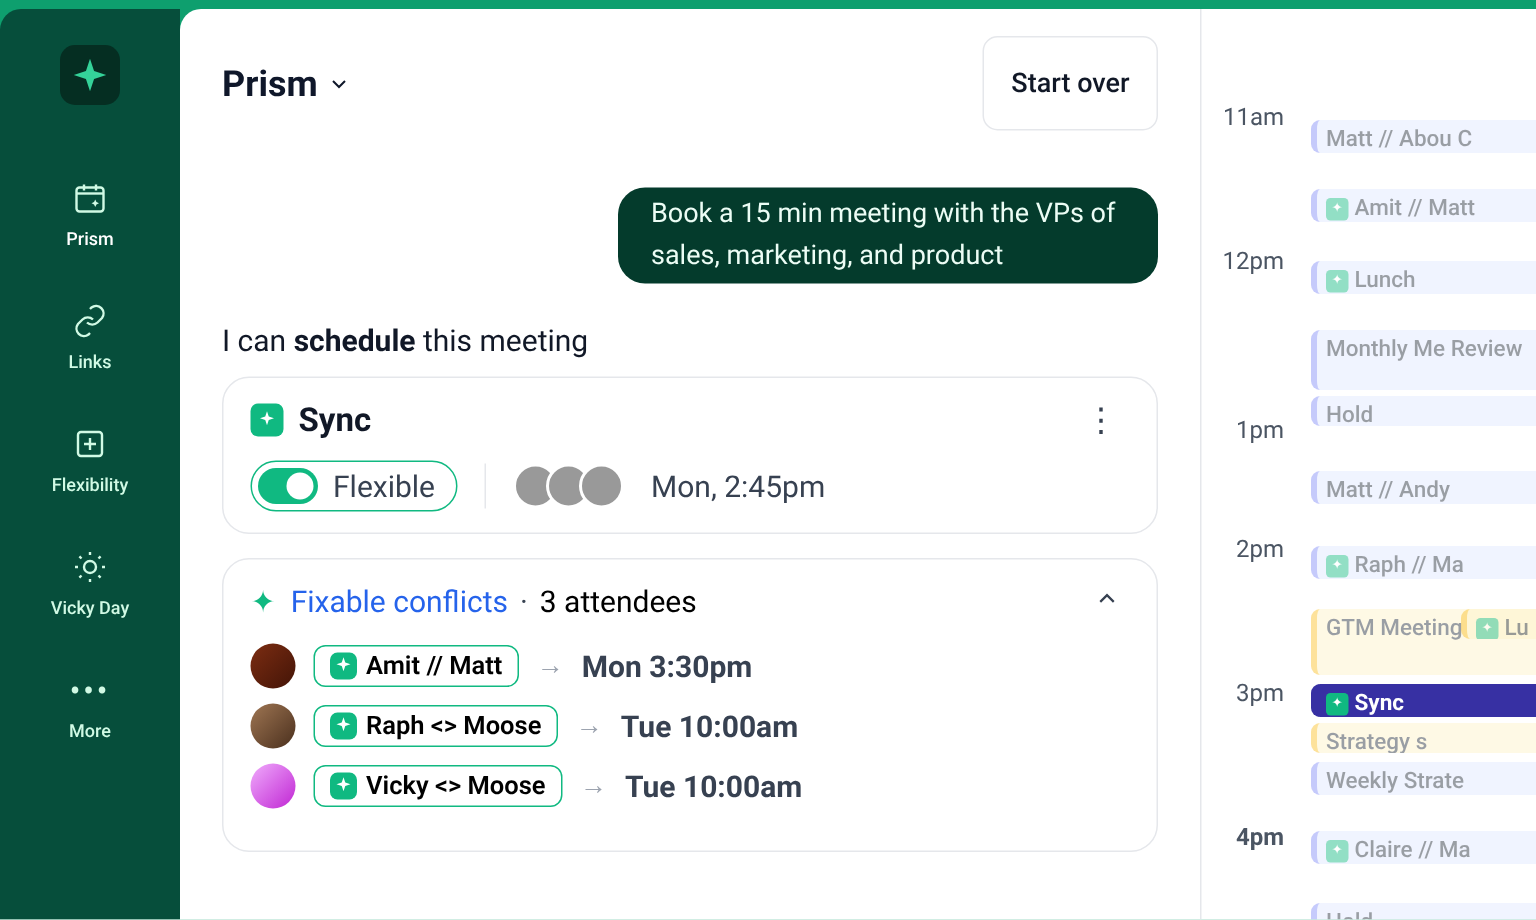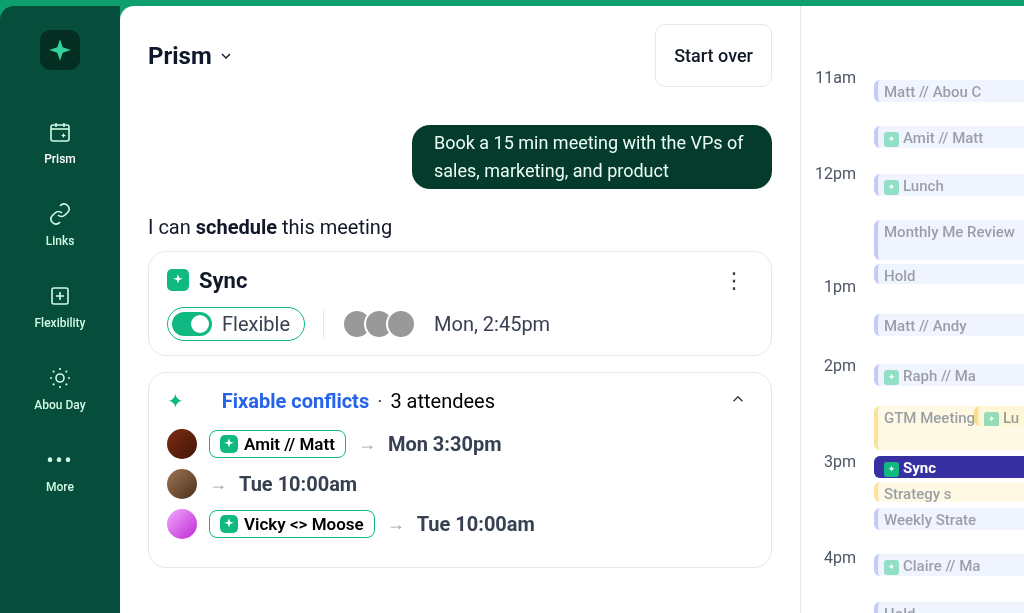--- a/index.html
+++ b/index.html
@@ -51,21 +51,21 @@
   .switch{width:40px;height:24px;background:#10b981;border-radius:999px;position:relative;}
   .switch::after{content:"";position:absolute;width:18px;height:18px;background:#fff;border-radius:50%;top:3px;right:3px;}
   .divider{width:1px;height:30px;background:var(--border);}
   .avatars{display:flex;}
   .avatars .av{width:30px;height:30px;border-radius:50%;border:2px solid #fff;margin-left:-8px;background:#999;}
   .avatars .av:first-child{margin-left:0;}
 
   
   .conf-head{display:flex;align-items:center;gap:8px;font-size:20px;margin-bottom:14px;}
   .conf-head .spark{color:#10b981;margin-right:2px;}
-  .link{color:#2563eb;font-weight:700;margin-left:28px;}
+  .link{color:#2563eb;font-weight:400;}
   .dot{color:#374151;}
   .chevron{margin-left:auto;cursor:pointer;padding:2px 6px;}
   .chevron svg{width:18px;height:18px;stroke:#374151;stroke-width:2;fill:none;}
   .conf-row{display:flex;align-items:center;gap:12px;margin-bottom:10px;}
   .conf-row:last-child{margin-bottom:14px;}
   .conf-av{width:30px;height:30px;border-radius:50%;background:#999;}
   .tag{display:inline-flex;align-items:center;gap:6px;border:1.5px solid #10b981;border-radius:8px;padding:3px 10px;font-weight:600;font-size:17px;}
   .arrow{color:#9ca3af;font-size:18px;}
   .time{font-size:20px;color:#374151;font-weight:bold;}
 
@@ -136,21 +136,21 @@
       <span class="label">Flexibility</span>
     </div>
 
     <div class="nav-item">
       <span class="icon">
         <svg viewBox="0 0 24 24">
             <circle cx="12" cy="12" r="4"></circle>
             <path d="M12 2v2M12 20v2M4.93 4.93l1.41 1.41M17.66 17.66l1.41 1.41M2 12h2M20 12h2M4.93 19.07l1.41-1.41M17.66 6.34l1.41-1.41"></path>
           </svg>
       </span>
-      <span class="label">Abou Day</span>
+      <span class="label">Vicky Day</span>
     </div>
 
     <div class="nav-item">
       <span class="icon dots">•••</span>
       <span class="label">More</span>
     </div>
   </div>
 
   <div class="main">
     <div class="main-header">
@@ -217,20 +217,28 @@
                   <path d="M12 2l2 6 6 2-6 2-2 6-2-6-6-2 6-2z"></path>
                 </svg>
               </span>
               <span>Amit // Matt</span>
             </span>
             <span class="arrow">→</span>
             <span class="time">Mon 3:30pm</span>
           </div>
           <div class="conf-row">
             <div class="conf-av av-4"></div>
+            <span class="tag">
+              <span class="badge-icon" style="width:18px;height:18px">
+                <svg viewBox="0 0 24 24">
+                  <path d="M12 2l2 6 6 2-6 2-2 6-2-6-6-2 6-2z"></path>
+                </svg>
+              </span>
+              <span>Raph &lt;&gt; Moose</span>
+            </span>
             <span class="arrow">→</span>
             <span class="time">Tue 10:00am</span>
           </div>
           <div class="conf-row">
             <div class="conf-av av-5"></div>
             <span class="tag">
               <span class="badge-icon" style="width:18px;height:18px">
                 <svg viewBox="0 0 24 24">
                   <path d="M12 2l2 6 6 2-6 2-2 6-2-6-6-2 6-2z"></path>
                 </svg>
@@ -259,15 +267,15 @@
         <div class="ev bg-yellow" style="top: 440px; height: 20px;"><span class="txt">Strategy s</span></div>
         <div class="ev bg-purple" style="top: 466px; height: 22px;"><span class="txt">Weekly Strate</span></div>
         <div class="ev bg-purple" style="top: 512px; height: 22px;"><span class="mini-badge"></span><span class="txt">Claire // Ma</span></div>
         <div class="ev bg-purple" style="top: 560px; height: 22px;"><span class="txt">Hold</span></div>
       </div>
   <div class="hour-label" style="top: 62px;">11am</div>
       <div class="hour-label" style="top: 158px;">12pm</div>
       <div class="hour-label" style="top: 271px;">1pm</div>
       <div class="hour-label" style="top: 350px;">2pm</div>
       <div class="hour-label" style="top: 446px;">3pm</div>
-      <div class="hour-label" style="top: 542px;">4pm</div>
+      <div class="hour-label" style="top: 542px; font-weight: bold;">4pm</div>
     </div>
 </div>
 
 </body></html>

